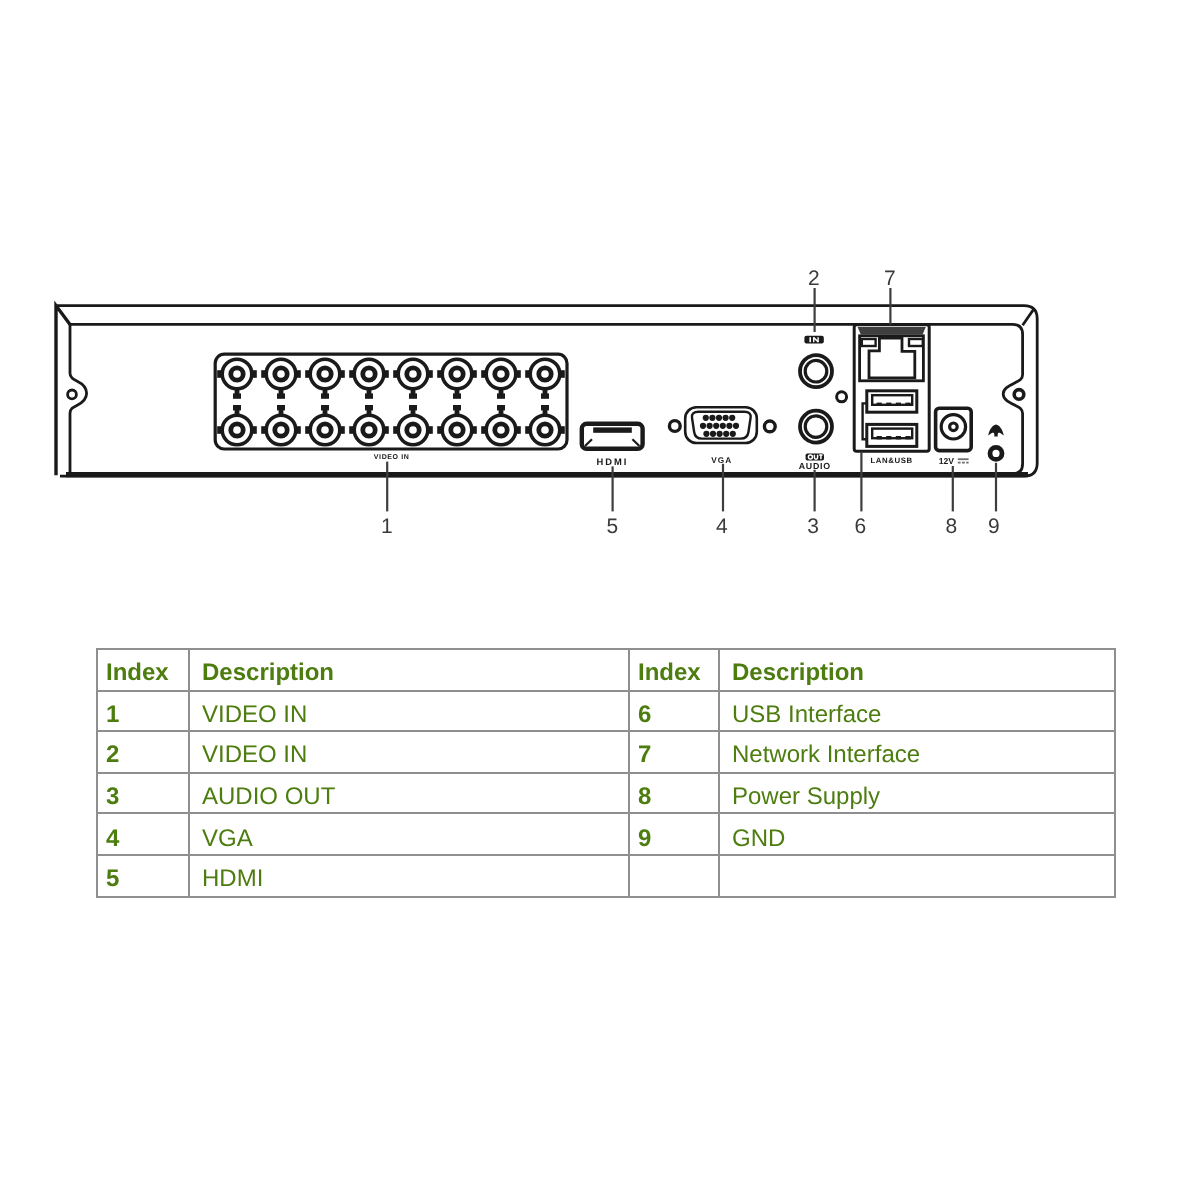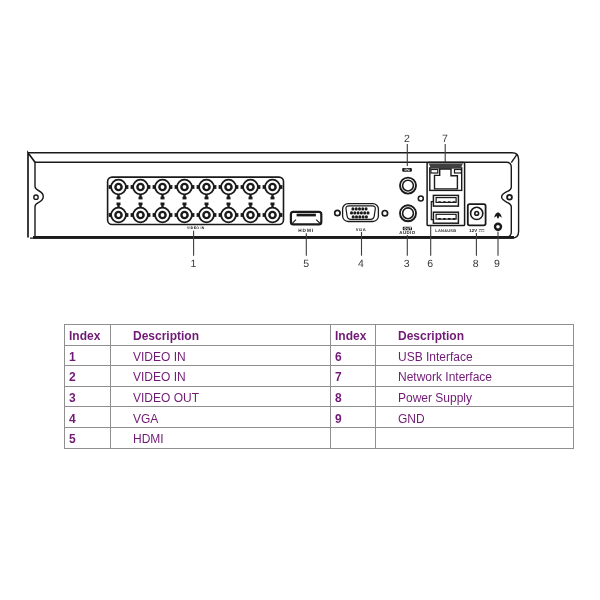--- a/index.html
+++ b/index.html
@@ -1,21 +1,21 @@
 <!DOCTYPE html>
 <html><head><meta charset="utf-8">
 <style>
 html,body{margin:0;padding:0;background:#fff;}
 body{width:600px;height:600px;overflow:hidden;font-family:"Liberation Sans",sans-serif;}
 #wrap{position:relative;width:600px;height:600px;will-change:opacity;opacity:0.999;}
 svg{position:absolute;left:0;top:0;}
-table{position:absolute;left:64px;top:324px;border-collapse:collapse;table-layout:fixed;font-size:12px;color:#701a75;will-change:opacity;opacity:0.999;}
+table{position:absolute;left:48px;top:324px;border-collapse:collapse;table-layout:fixed;font-size:12px;color:#4d7c0f;will-change:opacity;opacity:0.999;}
 td{border:1px solid #8f8f8f;height:16.6px;padding:3px 0 0 0;vertical-align:middle;white-space:nowrap;overflow:hidden;}
 td.i{padding-left:4px;}
-td.d{padding-left:22px;}
+td.d{padding-left:6px;}
 .b{font-weight:bold;}
 </style></head>
 <body>
 <div id="wrap">
 <svg width="600" height="600" viewBox="0 0 600 600" text-rendering="geometricPrecision">
 <rect x="0" y="0" width="600" height="600" fill="#ffffff"></rect>
 <g style="will-change:opacity;opacity:0.999">
 <g fill="none" stroke="#1a1a1a" stroke-width="1.4">
 <path d="M35,162.2 L28,152.8 L28,237.6" stroke-width="1.7"></path>
 <path d="M28,152.8 H512 Q518.6,152.8 518.6,159.4 V231.5 Q518.6,238.1 512,238.1 H30"></path>
@@ -199,21 +199,21 @@
           <td class="d">USB Interface</td>
         </tr>
 <tr>
           <td class="i b">2</td>
           <td class="d">VIDEO IN</td>
           <td class="i b">7</td>
           <td class="d">Network Interface</td>
         </tr>
 <tr>
           <td class="i b">3</td>
-          <td class="d">VIDEO OUT</td>
+          <td class="d">AUDIO OUT</td>
           <td class="i b">8</td>
           <td class="d">Power Supply</td>
         </tr>
 <tr>
           <td class="i b">4</td>
           <td class="d">VGA</td>
           <td class="i b">9</td>
           <td class="d">GND</td>
         </tr>
 <tr>

